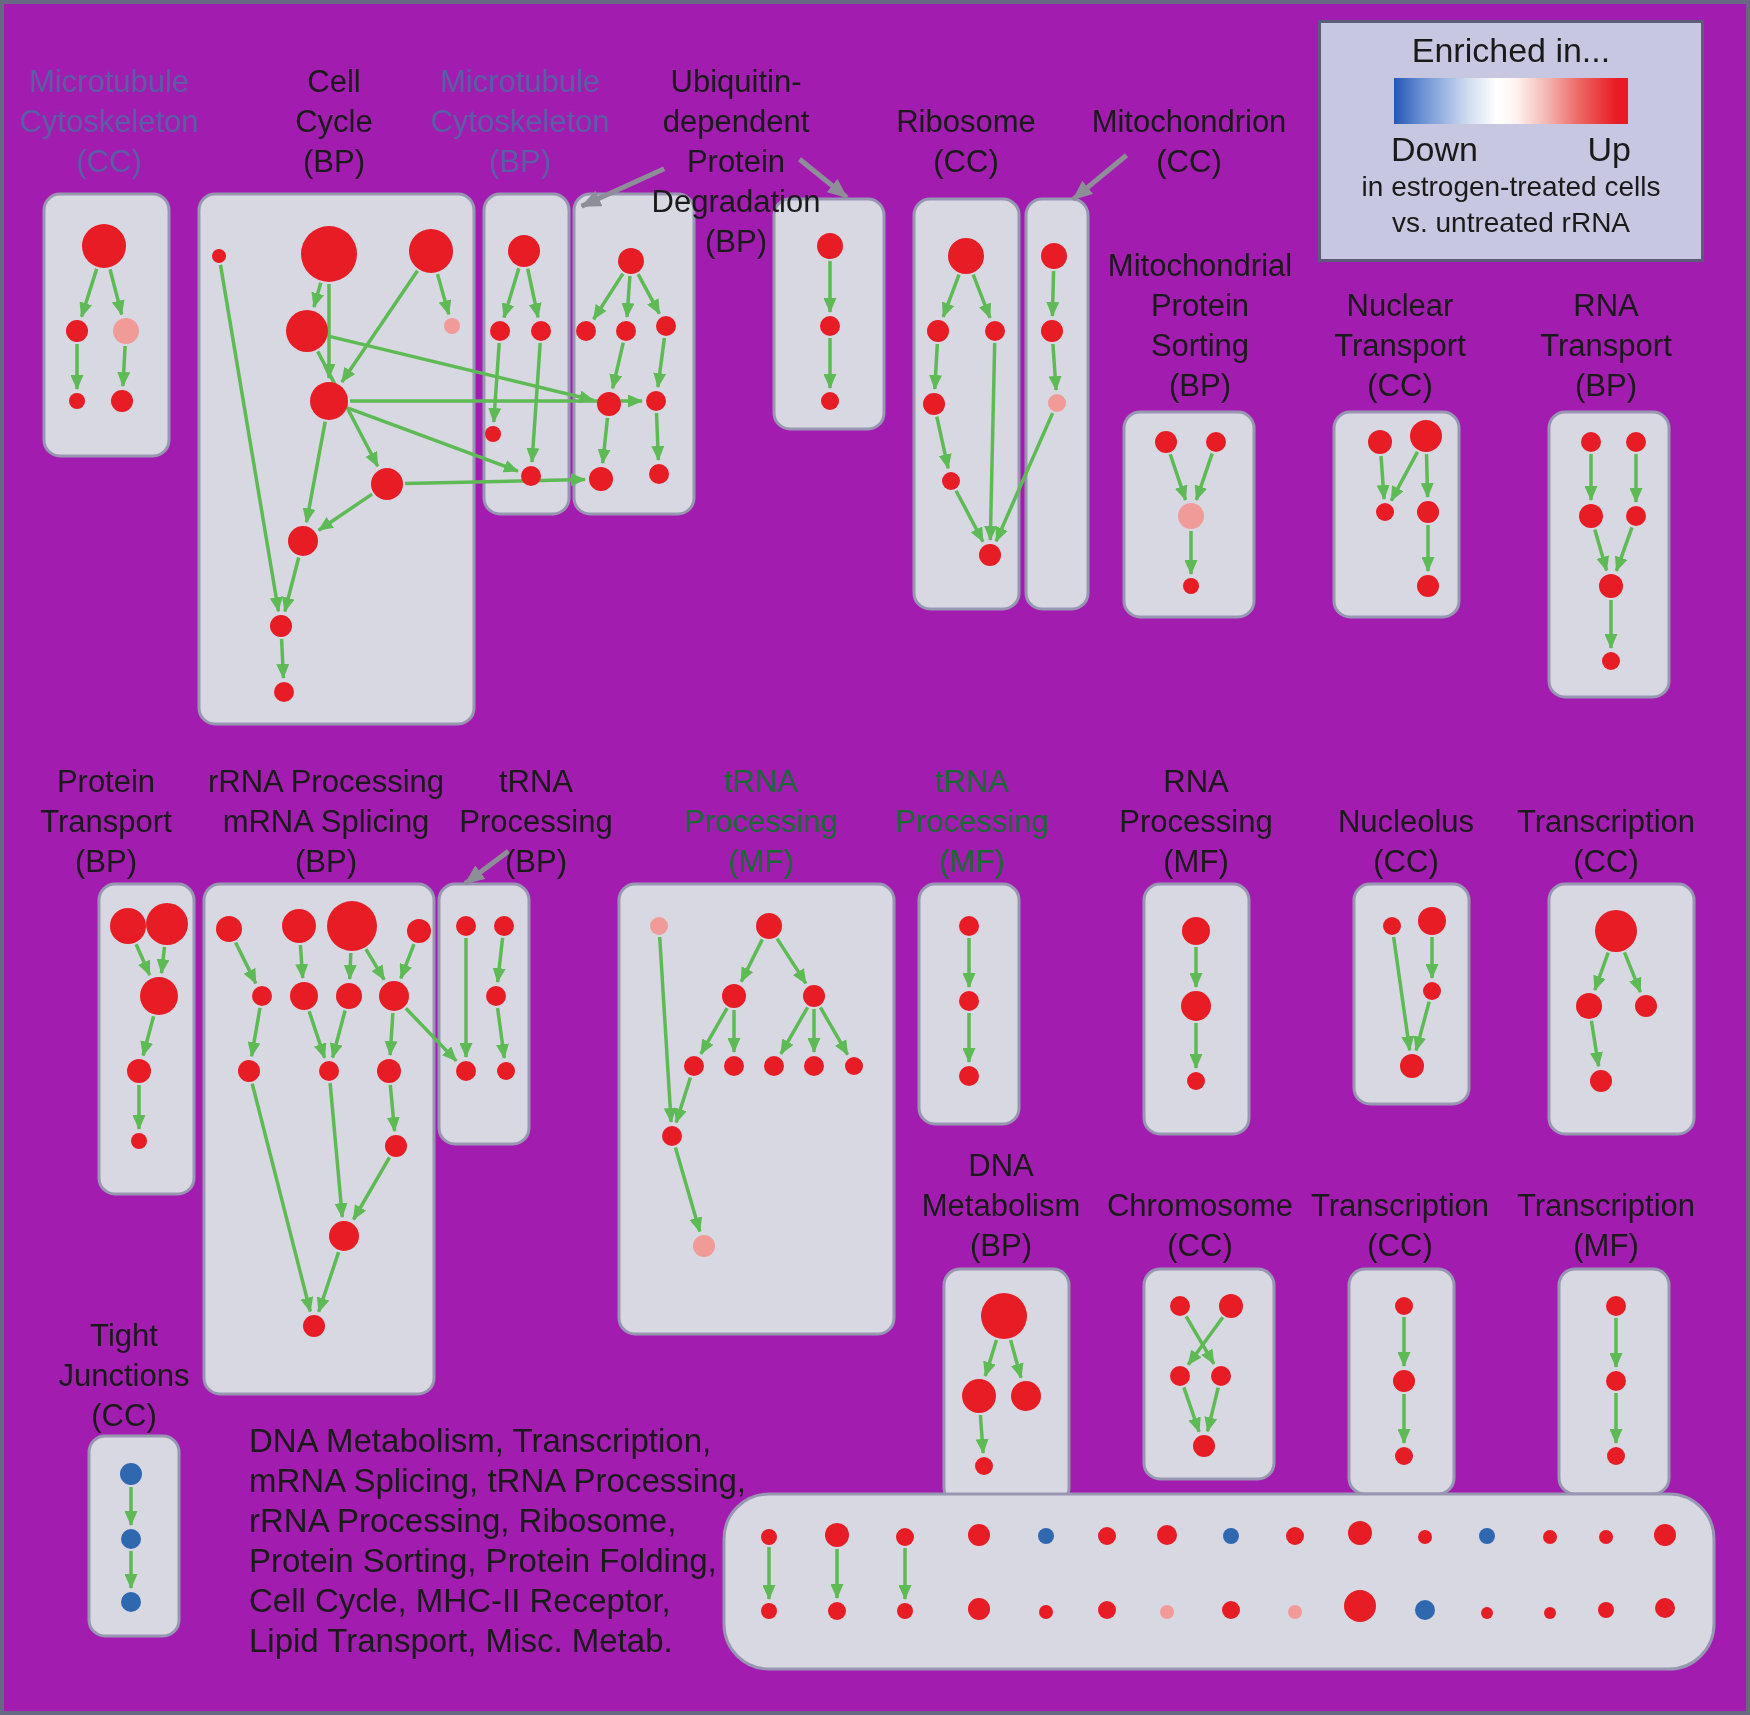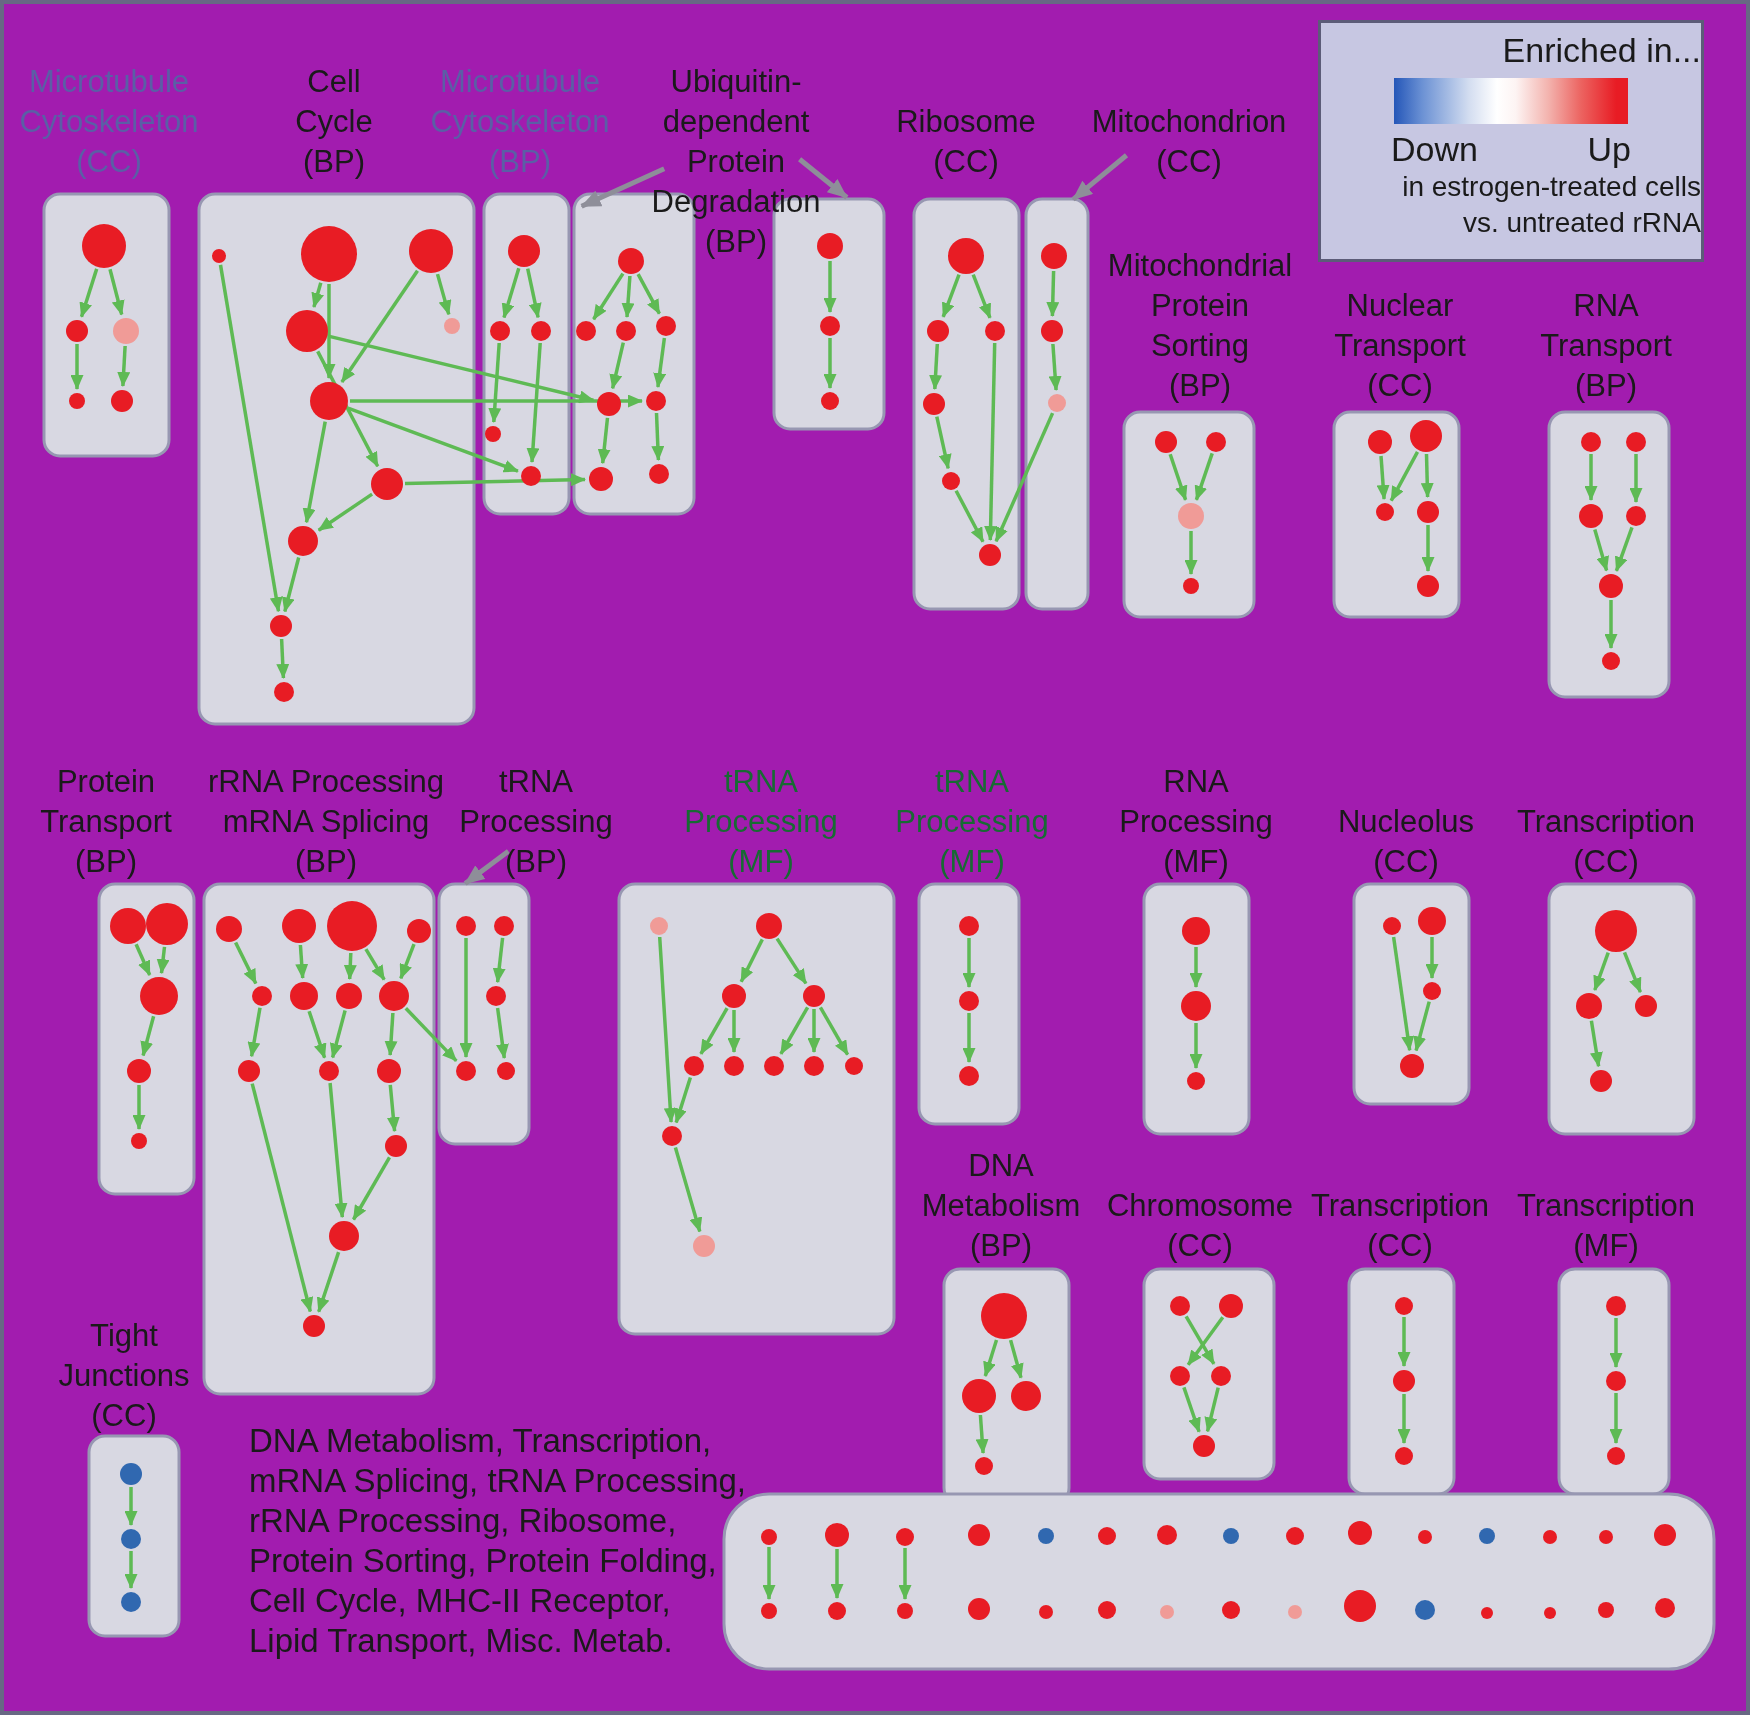--- a/index.html
+++ b/index.html
@@ -17,21 +17,21 @@
   svg text { font-family: "Liberation Sans", sans-serif; }
   .legend {
     position: absolute;
     left: 1314px;
     top: 16px;
     width: 386px;
     height: 242px;
     background: #c7c7e2;
     border: 3px solid #5c5c78;
     box-sizing: border-box;
-    text-align: right;
+    text-align: center;
     color: #1a1a1a;
   }
   .legend-title { font-size: 34px; margin-top: 8px; }
   .legend-gradient { width: 234px; height: 46px; margin: 8px auto 6px; }
   .legend-row { display: flex; justify-content: space-between; padding: 0 70px; font-size: 34px; }
   .legend-sub { font-size: 28px; line-height: 36px; }
 </style>
 </head>
 <body>
 

